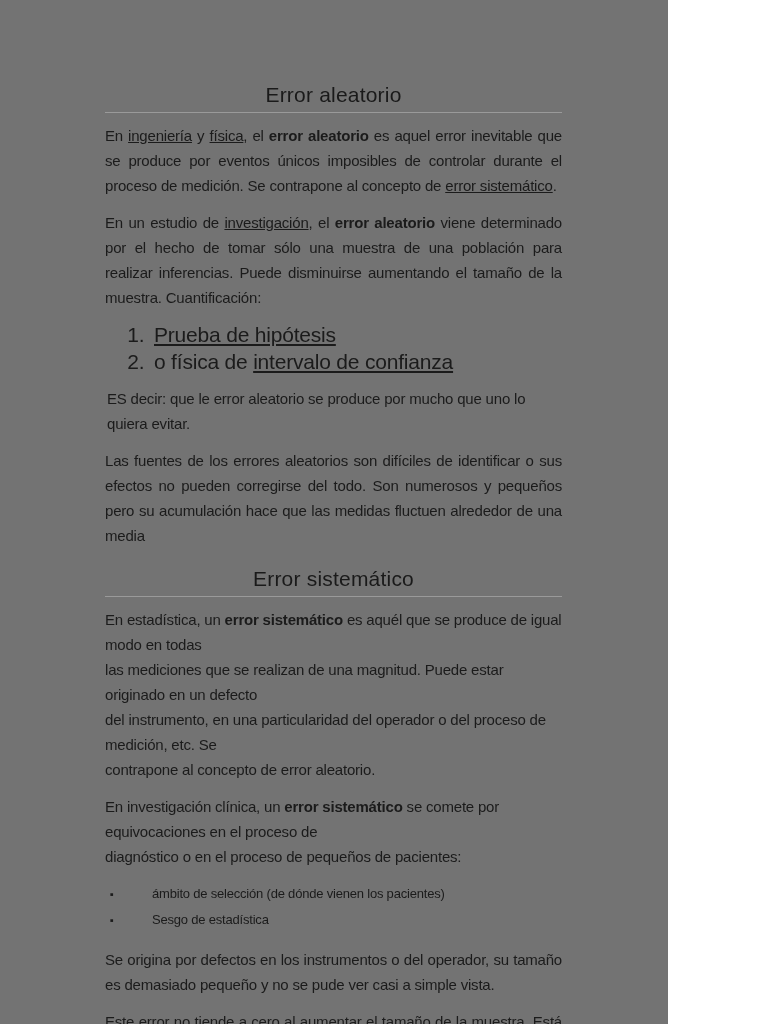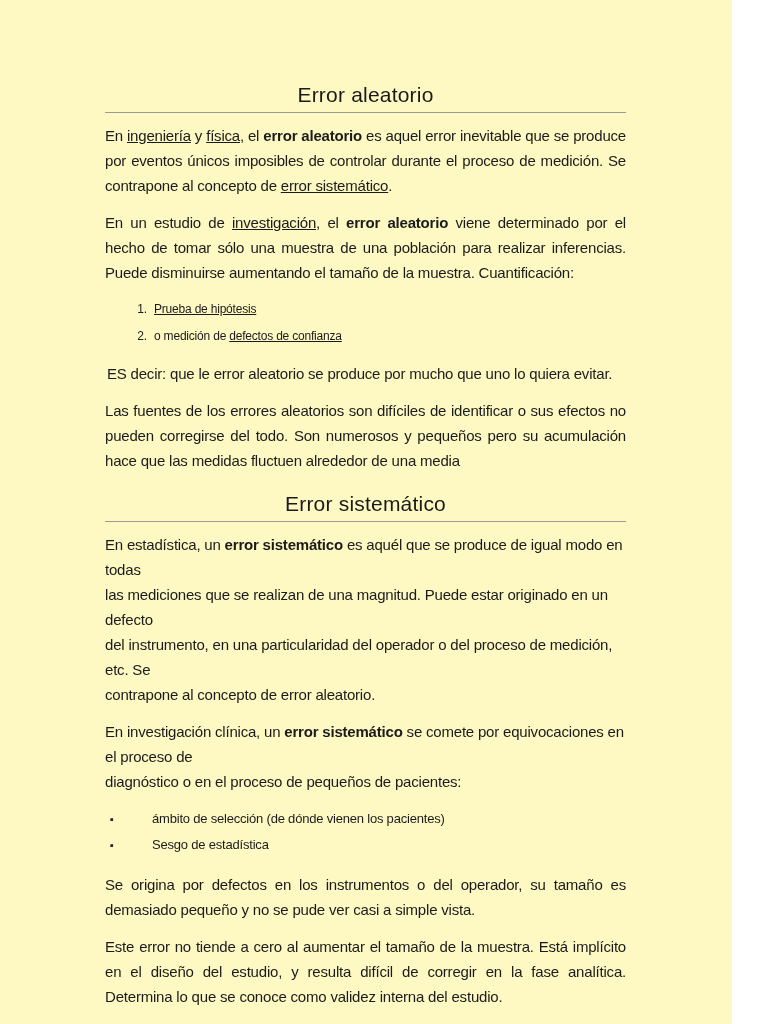--- a/index.html
+++ b/index.html
@@ -5,23 +5,23 @@
   * { margin: 0; padding: 0; box-sizing: border-box; }
   html, body { background: #ffffff; }
   body {
     width: 768px;
     height: 1024px;
     font-family: "Liberation Sans", sans-serif;
     color: #1b1b1b;
     overflow: hidden;
   }
   .page {
-    width: 732px;
+    width: 668px;
     height: 1024px;
-    background: #fef9c3;
+    background: #737373;
     padding: 82px 106px 0 105px;
   }
   .doc-title {
     font-size: 21px;
     font-weight: 400;
     text-align: center;
     color: #1a1a1a;
     line-height: 26px;
     letter-spacing: 0.2px;
   }
@@ -37,21 +37,21 @@
     letter-spacing: -0.2px;
     margin-bottom: 12px;
     color: #1b1b1b;
   }
   .justify { text-align: justify; }
   .para .b { font-weight: 700; }
   .para .u, .num-list .u { text-decoration: underline; }
   .num-list {
     margin: 8px 0 12px 0;
     padding-left: 45px;
-    font-size: 12px;
+    font-size: 21px;
     line-height: 25px;
     letter-spacing: -0.2px;
   }
   .num-list li {
     padding-left: 4px;
     margin-bottom: 2px;
   }
   .bullet-list {
     list-style: none;
     margin: 6px 0 14px 0;
@@ -81,21 +81,21 @@
 
   <h1 class="doc-title">Error aleatorio</h1>
   <hr class="title-rule">
 
   <p class="para justify"><span>En </span><span class="u">ingeniería</span><span> y </span><span class="u">física</span><span>, el </span><span class="b">error aleatorio</span><span> es aquel error inevitable que se produce por eventos únicos imposibles de controlar durante el proceso de medición. Se contrapone al concepto de </span><span class="u">error sistemático</span><span>.</span></p>
 
   <p class="para justify"><span>En un estudio de </span><span class="u">investigación</span><span>, el </span><span class="b">error aleatorio</span><span> viene determinado por el hecho de tomar sólo una muestra de una población para realizar inferencias. Puede disminuirse aumentando el tamaño de la muestra. Cuantificación:</span></p>
 
   <ol class="num-list">
     <li><span class="u">Prueba de hipótesis</span></li>
-    <li><span>o medición de </span><span class="u">defectos de confianza</span></li>
+    <li><span>o física de </span><span class="u">intervalo de confianza</span></li>
   </ol>
 
   <p class="para indent-space"><span>ES decir: que le error aleatorio se produce por mucho que uno lo quiera evitar.</span></p>
 
   <p class="para justify"><span>Las fuentes de los errores aleatorios son difíciles de identificar o sus efectos no pueden corregirse del todo. Son numerosos y pequeños pero su acumulación hace que las medidas fluctuen alrededor de una media</span></p>
 
   <div class="section-title-wrap">
     <h1 class="doc-title">Error sistemático</h1>
     <hr class="title-rule">
   </div>

